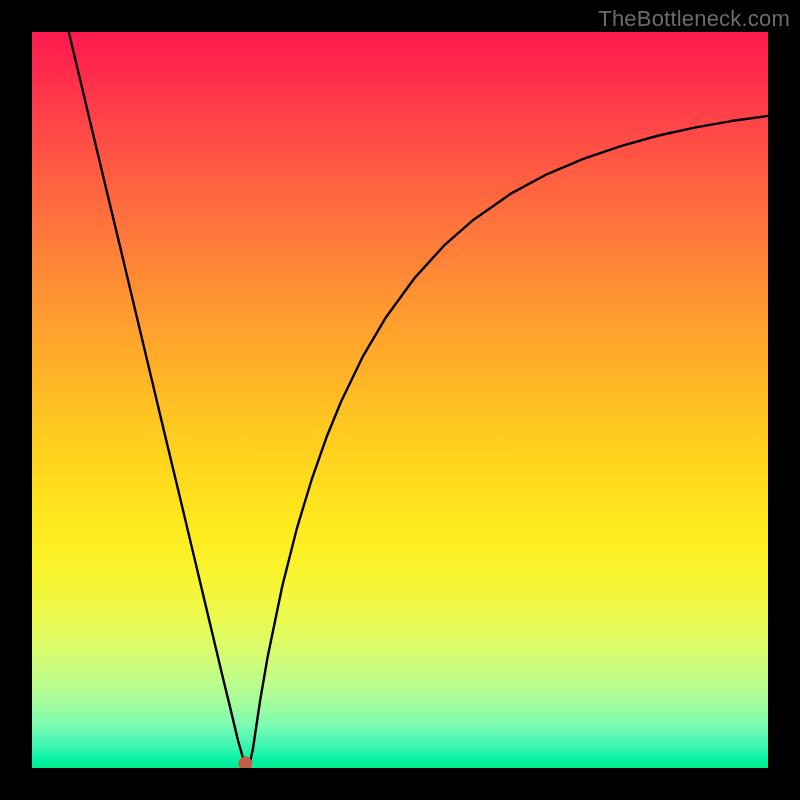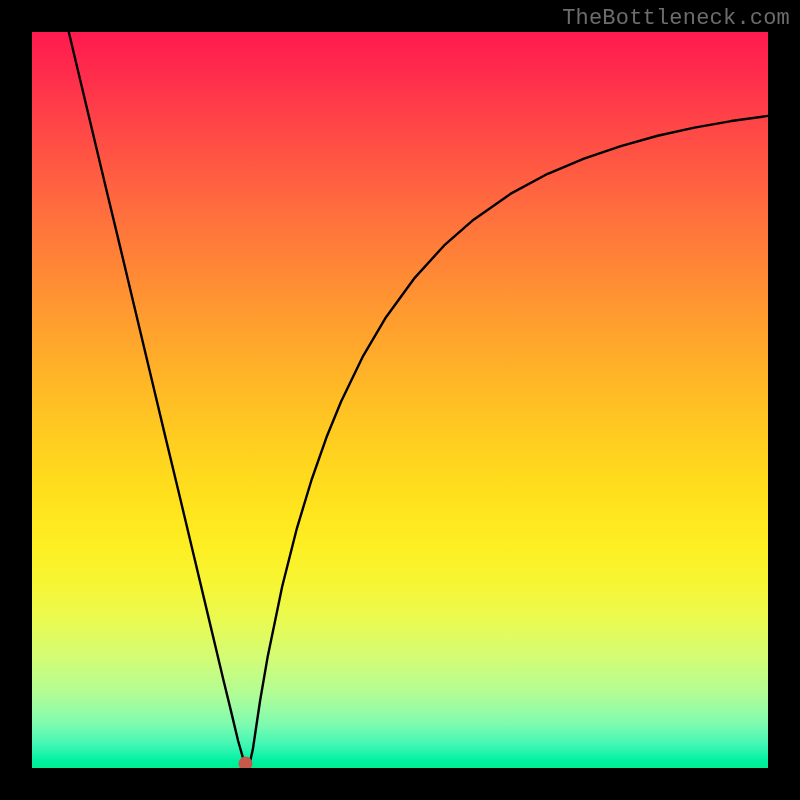--- a/index.html
+++ b/index.html
@@ -11,21 +11,20 @@
     background: #000;
     font-family: Arial, Helvetica, sans-serif;
   }
   .frame {
     position: absolute;
     left: 0;
     top: 0;
     width: 800px;
     height: 800px;
     background: #000;
-    font-family: Liberation Mono, monospace;
   }
   .plot {
     position: absolute;
     left: 32px;
     top: 32px;
     width: 736px;
     height: 736px;
     overflow: hidden;
   }
   .gradient {

